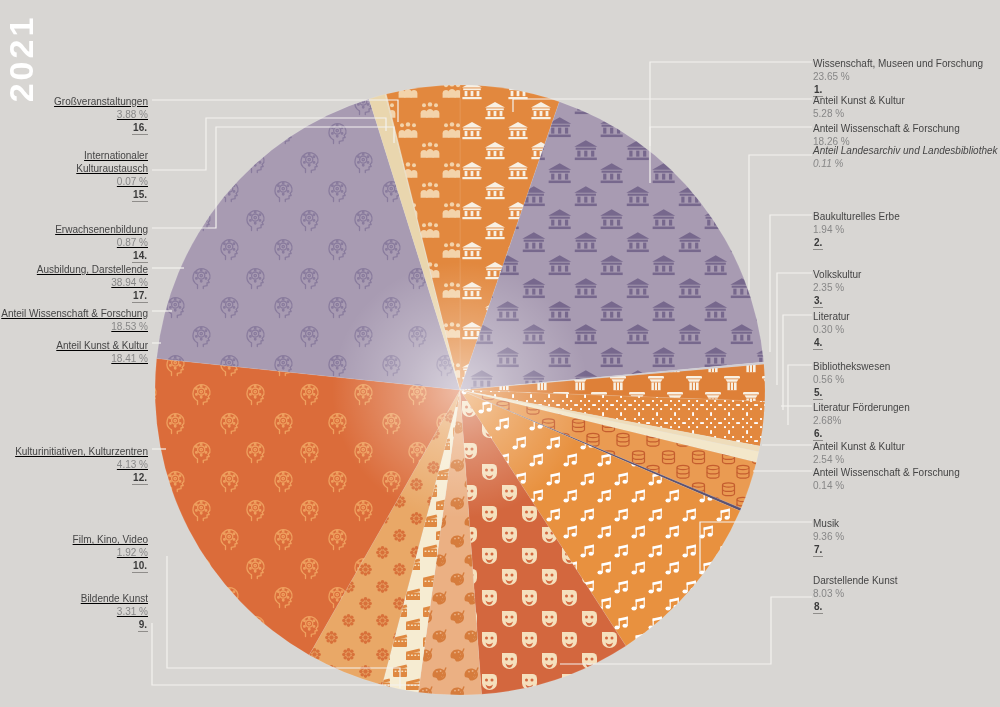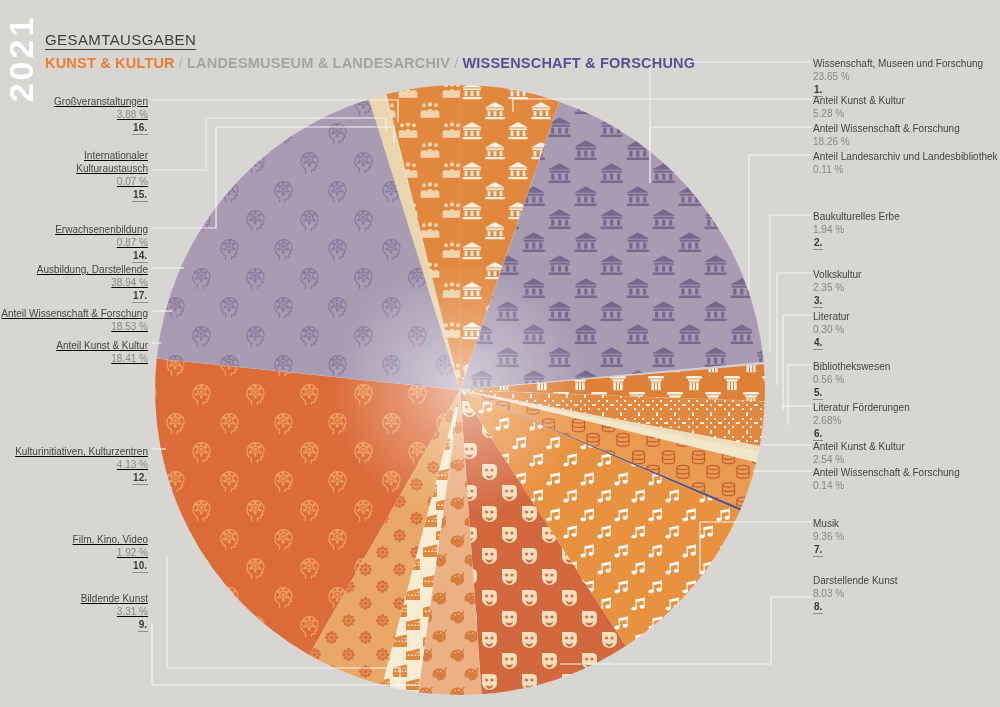--- a/index.html
+++ b/index.html
@@ -309,25 +309,21 @@
         <polyline points="812,471 753,471"></polyline>
         <polyline points="812,522 700,522 700,574"></polyline>
         <polyline points="812,597 771,597 771,664 560,664"></polyline>
       </g>
   </svg>
 
   <div class="year-box">
     <span>2021</span>
   </div>
 
-  <div class="main-title">GESAMTAUSGABEN</div>
-
-  <div class="legend-line">
-    <span style="color:#ed7d31">KUNST &amp; KULTUR</span><span class="legend-sep">/</span><span style="color:#a6a4a1">LANDESMUSEUM &amp; LANDESARCHIV</span><span class="legend-sep">/</span><span style="color:#5b4f92">WISSENSCHAFT &amp; FORSCHUNG</span>
-  </div>
+
 
   <div id="labels-root">
       <div class="lbl lbl-left" style="top: 95px;"><div class="nm">Großveranstaltungen</div><div class="val">3.88 %</div><div><span class="num">16.</span></div></div>
       <div class="lbl lbl-left" style="top: 149px; margin-left: 28px;"><div class="nm">Internationaler
 Kulturaustausch</div><div class="val">0.07 %</div><div><span class="num">15.</span></div></div>
       <div class="lbl lbl-left" style="top: 223px;"><div class="nm">Erwachsenenbildung</div><div class="val">0.87 %</div><div><span class="num">14.</span></div></div>
       <div class="lbl lbl-left" style="top: 263px;"><div class="nm">Ausbildung, Darstellende</div><div class="val">38.94 %</div><div><span class="num">17.</span></div></div>
       <div class="lbl lbl-left" style="top: 307px;"><div class="nm">Anteil Wissenschaft &amp; Forschung</div><div class="val">18.53 %</div></div>
       <div class="lbl lbl-left" style="top: 339px;"><div class="nm">Anteil Kunst &amp; Kultur</div><div class="val">18.41 %</div></div>
       <div class="lbl lbl-left" style="top: 445px;"><div class="nm">Kulturinitiativen, Kulturzentren</div><div class="val">4.13 %</div><div><span class="num">12.</span></div></div>
@@ -339,21 +335,21 @@
         <div><span class="num">1.</span></div>
       </div>
       <div class="lbl lbl-right" style="top: 94px;">
         <div class="nm">Anteil Kunst &amp; Kultur</div>
         <div class="val">5.28 %</div>
       </div>
       <div class="lbl lbl-right" style="top: 122px;">
         <div class="nm">Anteil Wissenschaft &amp; Forschung</div>
         <div class="val">18.26 %</div>
       </div>
-      <div class="lbl lbl-right" style="top: 150px;">
+      <div class="lbl lbl-right" style="top: 144px; font-style: italic;">
         <div class="nm">Anteil Landesarchiv und Landesbibliothek</div>
         <div class="val">0.11 %</div>
       </div>
       <div class="lbl lbl-right" style="top: 210px;">
         <div class="nm">Baukulturelles Erbe</div>
         <div class="val">1.94 %</div>
         <div><span class="num">2.</span></div>
       </div>
       <div class="lbl lbl-right" style="top: 268px;">
         <div class="nm">Volkskultur</div>

